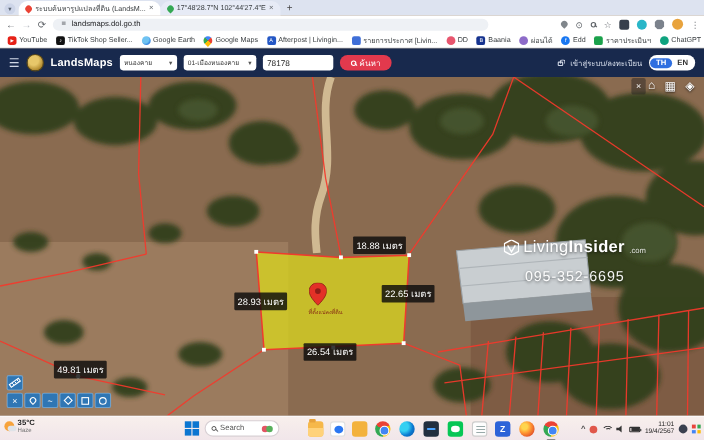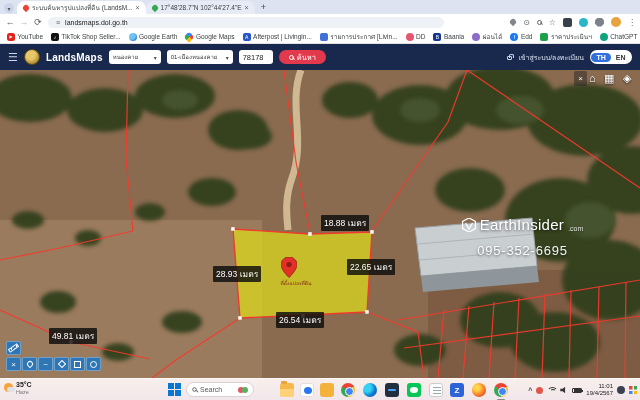--- a/index.html
+++ b/index.html
@@ -49,21 +49,21 @@
   .bmi-gr{background:#1ba14b}
   .bmi-gpt{background:#0fa37f;border-radius:50%}
 
   
   .appheader{position:absolute;top:44px;left:0;width:640px;height:26px;background:#18294d;display:flex;align-items:center;gap:6px;padding:0 8px;color:#fff}
   .hamb{font-size:11px;color:#cfd6e4}
   .logo{width:16px;height:16px;border-radius:50%;background:radial-gradient(circle at 40% 35%,#e7c76a 0 35%,#b68f33 70%,#7c5f1d);border:1px solid #5d4a16;flex:none}
   .brand{font-size:10px;font-weight:bold;letter-spacing:.2px}
   .hsel{height:14px;background:#fff;border-radius:3px;color:#333;font-size:6px;display:flex;align-items:center;padding:0 4px;gap:3px;white-space:nowrap}
   .hsel .caret{margin-left:auto;font-size:6px;color:#555}
-  .hinput{height:14px;width:34px;background:#fff;border:none;border-radius:3px;font-size:7.5px;color:#222;padding:0 4px;font-family:inherit}
+  .hinput{height:14px;width:64px;background:#fff;border:none;border-radius:3px;font-size:7.5px;color:#222;padding:0 4px;font-family:inherit}
   .hbtn{height:14px;background:#e2394d;border:none;border-radius:8px;color:#fff;font-size:7.5px;display:flex;align-items:center;gap:3px;padding:0 10px;font-family:inherit}
   .hright{margin-left:auto;display:flex;align-items:center;gap:6px}
   .lock{width:5px;height:4px;border:1px solid #cfd6e4;border-radius:1px;position:relative;margin-top:2px}
   .lock::before{content:"";position:absolute;top:-3px;left:.5px;width:3px;height:3px;border:1px solid #cfd6e4;border-bottom:none;border-radius:2px 2px 0 0}
   .login{font-size:7px;color:#dbe2ef;white-space:nowrap}
   .langpill{background:#fff;border-radius:8px;height:14px;display:flex;align-items:center;padding:1.5px}
   .lang-th{background:#2f6fe0;color:#fff;border-radius:7px;padding:1px 5px;font-size:7px;font-weight:bold}
   .lang-en{color:#333;padding:1px 5px;font-size:7px;font-weight:bold}
 
   
@@ -71,21 +71,21 @@
   .map svg.base{position:absolute;left:0;top:0}
   .mlabel{position:absolute;background:rgba(12,12,12,.82);color:#fff;font-size:8.5px;padding:1px 3px;white-space:nowrap;border-radius:1px}
   .pincap{position:absolute;left:250px;top:209px;width:92px;text-align:center;font-size:5px;color:#7c1410;opacity:.95}
   .nearby{position:absolute;left:443px;top:1px;width:129px;height:15px;border:none;border-radius:2px;font-size:7px;padding:0 5px;color:#333;background:#fff;font-family:inherit}
   .nearby::placeholder{color:#9aa0a6}
   .nclose{position:absolute;left:574px;top:1px;width:13px;height:15px;background:rgba(30,30,30,.45);color:#fff;font-size:8px;display:flex;align-items:center;justify-content:center;border-radius:2px}
   .mapico{position:absolute;top:2px;color:#fff;font-size:11px;text-shadow:0 1px 2px rgba(0,0,0,.8)}
   .wm{position:absolute;left:425px;top:146px;width:195px;text-align:center;color:#fff;text-shadow:0 1px 3px rgba(0,0,0,.6)}
   .wmrow{display:flex;align-items:center;justify-content:center;gap:4px}
   .wmbrand{font-size:15px;font-weight:300;letter-spacing:.3px}
-  .wmbold{font-weight:normal}
+  .wmbold{font-weight:bold}
   .wmtld{font-size:7px;opacity:.85;align-self:flex-end;margin-bottom:1px}
   .wmname{margin-top:9px;font-size:12px;letter-spacing:.5px;opacity:.95}
   .wmphone{margin-top:10px;font-size:13px;letter-spacing:.8px;opacity:.95}
   .toolbtn{position:absolute;width:15px;height:14px;background:rgba(36,118,190,.9);border:1px solid rgba(255,255,255,.3);border-radius:2px;display:flex;align-items:center;justify-content:center;color:#fff;font-size:8px}
   .shp-sq{width:7px;height:7px;border:1px solid #fff}
   .shp-ci{width:7px;height:7px;border:1px solid #fff;border-radius:50%}
   .shp-di{width:6px;height:6px;border:1px solid #fff;transform:rotate(45deg)}
   .shp-pin{width:6px;height:6px;border:1px solid #fff;border-radius:50% 50% 50% 0;transform:rotate(-45deg)}
   .shp-rul{width:11px;height:4px;border:1px solid #fff;transform:rotate(-35deg);background:repeating-linear-gradient(90deg,transparent 0 2px,#fff 2px 2.8px)}
 
@@ -356,21 +356,21 @@
     <span class="mapico" style="left:589px">⌂</span>
     <span class="mapico" style="left:604px">▦</span>
     <span class="mapico" style="left:623px">◈</span>
 
     <div class="wm">
       <div class="wmrow">
         <svg width="14" height="14" viewBox="0 0 14 14">
           <polygon points="7,0 13.5,3.5 13.5,10.5 7,14 0.5,10.5 0.5,3.5" fill="none" stroke="#fff" stroke-width="1.3"></polygon>
           <polyline points="3.5,5 7,11 10.5,5" fill="none" stroke="#fff" stroke-width="1.3"></polyline>
         </svg>
-        <span class="wmbrand"><span>Earth</span><span class="wmbold">Insider</span></span>
+        <span class="wmbrand"><span>Living</span><span class="wmbold">Insider</span></span>
         <span class="wmtld">.com</span>
       </div>
       <div class="wmphone">095-352-6695</div>
     </div>
 
     <div class="toolbtn" style="left:6px;top:271px">
         <span class="shp-rul"></span>
       </div>
     <div class="toolbtn" style="left:6px;top:287px">
         <span>×</span>

